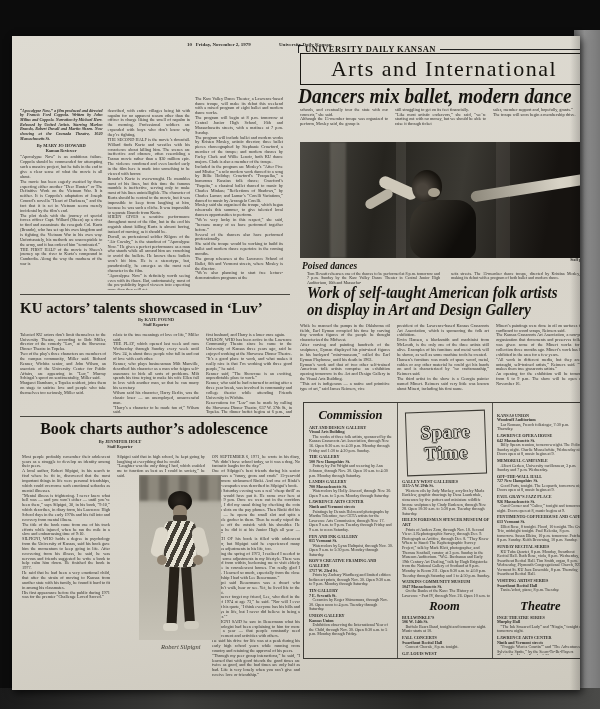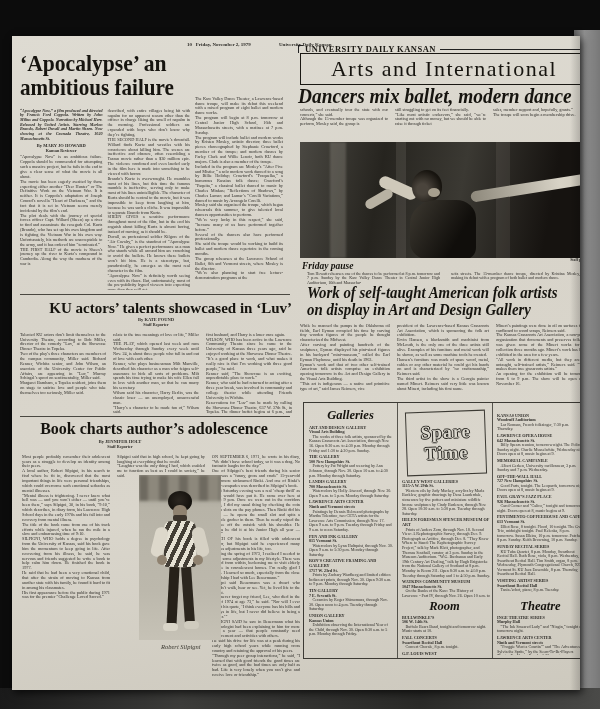--- a/index.html
+++ b/index.html
@@ -47,24 +47,20 @@
   <div class="paper">
 
     <div class="micro" style="left:160px;top:5px;width:440px;height:18px;">
       <span style="position:absolute;left:30px;top:0;font-weight:bold;font-size:10px;">
         <span>10</span>&nbsp;&nbsp;
         <span>Friday, November 2, 1979</span>
       </span>
       <span style="position:absolute;left:214px;top:0;font-weight:bold;font-size:10px;">University Daily Kansan</span>
     </div>
 
-    <div class="hl" style="left:8px;top:16px;width:172px;font-size:24px;line-height:.99;">
-      <div class="nowrap" style="transform:scaleX(.9);transform-origin:0 50%;">‘Apocalypse’ an</div>
-      <div class="nowrap" style="transform:scaleX(.88);transform-origin:0 50%;">ambitious failure</div>
-    </div>
 
     <div style="position:absolute;left:286px;top:8px;width:290px;display:flex;align-items:center;">
       <span style="display:inline-block;width:4px;height:7px;border-left:1px solid #222;border-top:1px solid #222;margin-right:2px;"></span>
       <span style="font-weight:bold;font-size:8.5px;letter-spacing:.5px;color:#1c1a15;">UNIVERSITY DAILY KANSAN</span>
       <span style="flex:1;border-top:1px solid #222;margin-left:4px;"></span>
     </div>
     <div style="position:absolute;left:288px;top:17px;width:286px;height:30px;border:1.5px solid #1a1813;
                 display:flex;align-items:center;justify-content:center;overflow:hidden;">
       <span class="nowrap" style="font-size:22px;letter-spacing:1.5px;color:#16140f;">Arts and International</span>
     </div>
@@ -128,30 +124,30 @@
       <div style="position:absolute;left:112px;top:28px;width:30px;height:32px;border-radius:50% 50% 45% 45%;
            background:radial-gradient(circle at 35% 60%,#4a443c 20%,#17140f 70%);"></div>
       <div style="position:absolute;left:128px;top:46px;width:12px;height:9px;border-radius:50%;background:#a79f8e;"></div>
 
       <div style="position:absolute;left:110px;top:58px;width:66px;height:60px;border-radius:40% 30% 20% 30%;
            background:linear-gradient(120deg,#3d3931,#100e0b 70%);"></div>
     </div>
 
     <div class="micro" style="left:436px;top:222px;width:280px;height:12px;text-align:right;font-size:7.5px;font-weight:bold;">Staff photo</div>
 
-    <div class="hl" style="left:290px;top:225px;font-size:9.5px;font-style:italic;">Friday pause</div>
+    <div class="hl" style="left:290px;top:225px;font-size:9.5px;font-style:italic;">Poised dances</div>
     <div class="micro" style="left:295px;top:235px;width:560px;height:30px;">
       <div class="cols" style="gap:22px;">
         <div class="colblob" style="width:266px;font-size:8.2px;">Tom Hewatt rehearses one of the dances to be performed at 8 p.m. tomorrow and 7 p.m. Sunday by the Kaw Valley Dance Theater in Central Junior High Auditorium, 16th and Massachu-</div>
         <div class="colblob" style="width:268px;font-size:8.2px;">setts streets. The 15-member dance troupe, directed by Kristina Mosley, is making its debut with a program of both ballet and modern dance.</div>
       </div>
     </div>
 
     <div class="rule" style="left:8px;top:258px;width:270px;"></div>
-    <div class="hl" style="left:8px;top:264px;width:272px;font-size:15px;text-align:right;">KU actors’ talents showcased in ‘Luv’</div>
+    <div class="hl" style="left:8px;top:264px;width:272px;font-size:15px;text-align:left;">KU actors’ talents showcased in ‘Luv’</div>
     <div class="micro" style="left:8px;top:281px;width:544px;height:26px;">
       <div style="width:544px;text-align:center;font-weight:bold;font-size:9px;">By KATE POUND</div>
       <div style="width:544px;text-align:center;font-weight:bold;font-size:8.2px;">Staff Reporter</div>
     </div>
     <div class="micro" style="left:8px;top:296px;width:544px;height:166px;">
       <div class="cols" style="gap:14px;">
         <div class="colblob" style="width:172px;height:166px;">Talented KU actors don’t limit themselves to the University Theatre, according to Bob Miller, director of the comedy “Luv,” at the Showcase Dinner Theatre in Topeka.
 Two of the play’s three characters are members of the campus community, Miller said. Richard Renner, Wichita senior, and John Wilson, an associate of the University Center for Public Affairs, are appearing in “Luv,” Murray Schisgal’s spoof on sentimentality, Miller said.
 Margaret Barnham, a Topeka resident, joins them on stage to satirize love and people who take themselves too seriously, Miller said.</div>
         <div class="colblob" style="width:172px;height:166px;">relate to the true meanings of love or life,” Miller said.
@@ -243,21 +239,21 @@
 The Kansas Grassroots Art Association, a non-profit organization that documents and preserves folk art, was given some of the Minert works for its collection three months ago. Minert’s work has been exhibited in the area for a few years.
 “All work in different media, but they are all untaught, self-trained artists,” Reimers said. “This makes them true grassroots artists.”
 An opening for the exhibition will be tomorrow from 6 to 9 p.m. The show will be open until November 16.</div>
       </div>
     </div>
 
     <div class="sbox">
       <div class="vline" style="left:93px;"></div>
       <div class="vline" style="left:188px;"></div>
 
-      <div class="secthead" style="position:absolute;left:0;top:5px;width:93px;font-size:12.5px;">Galleries</div>
+      <div class="secthead" style="position:absolute;left:0;top:5px;width:93px;font-size:12.5px;">Commission</div>
       <div class="micro" style="left:5px;top:22px;width:168px;height:458px;text-align:left;">
 
           <div>
             <div class="vn">ART AND DESIGN GALLERY</div>
             <div class="va">Visual Arts Building</div>
             <div class="vi">The works of three folk artists, sponsored by the Kansas Grassroots Art Association, through Nov. 16. Open 8:30 a.m. to 4:30 p.m. Monday through Friday and 1:30 to 4:30 p.m. Sunday.</div>
           </div>
 
           <div>
             <div class="vn">THE GALLERY</div>

